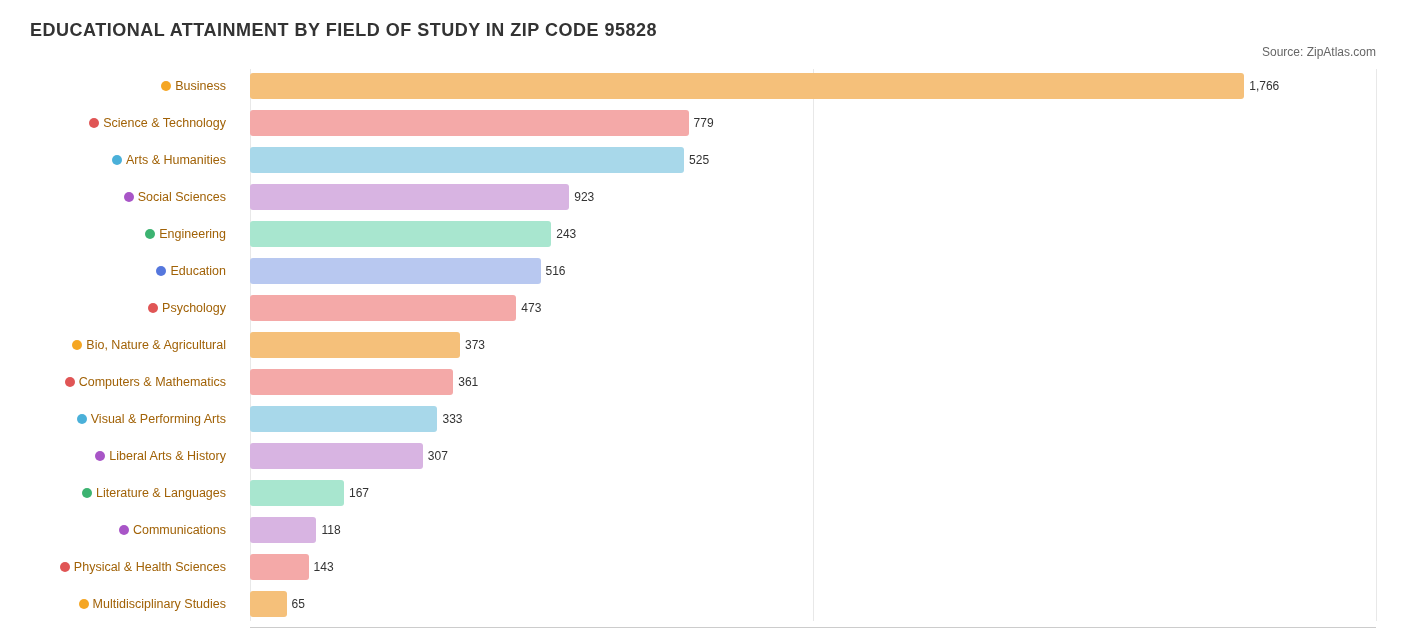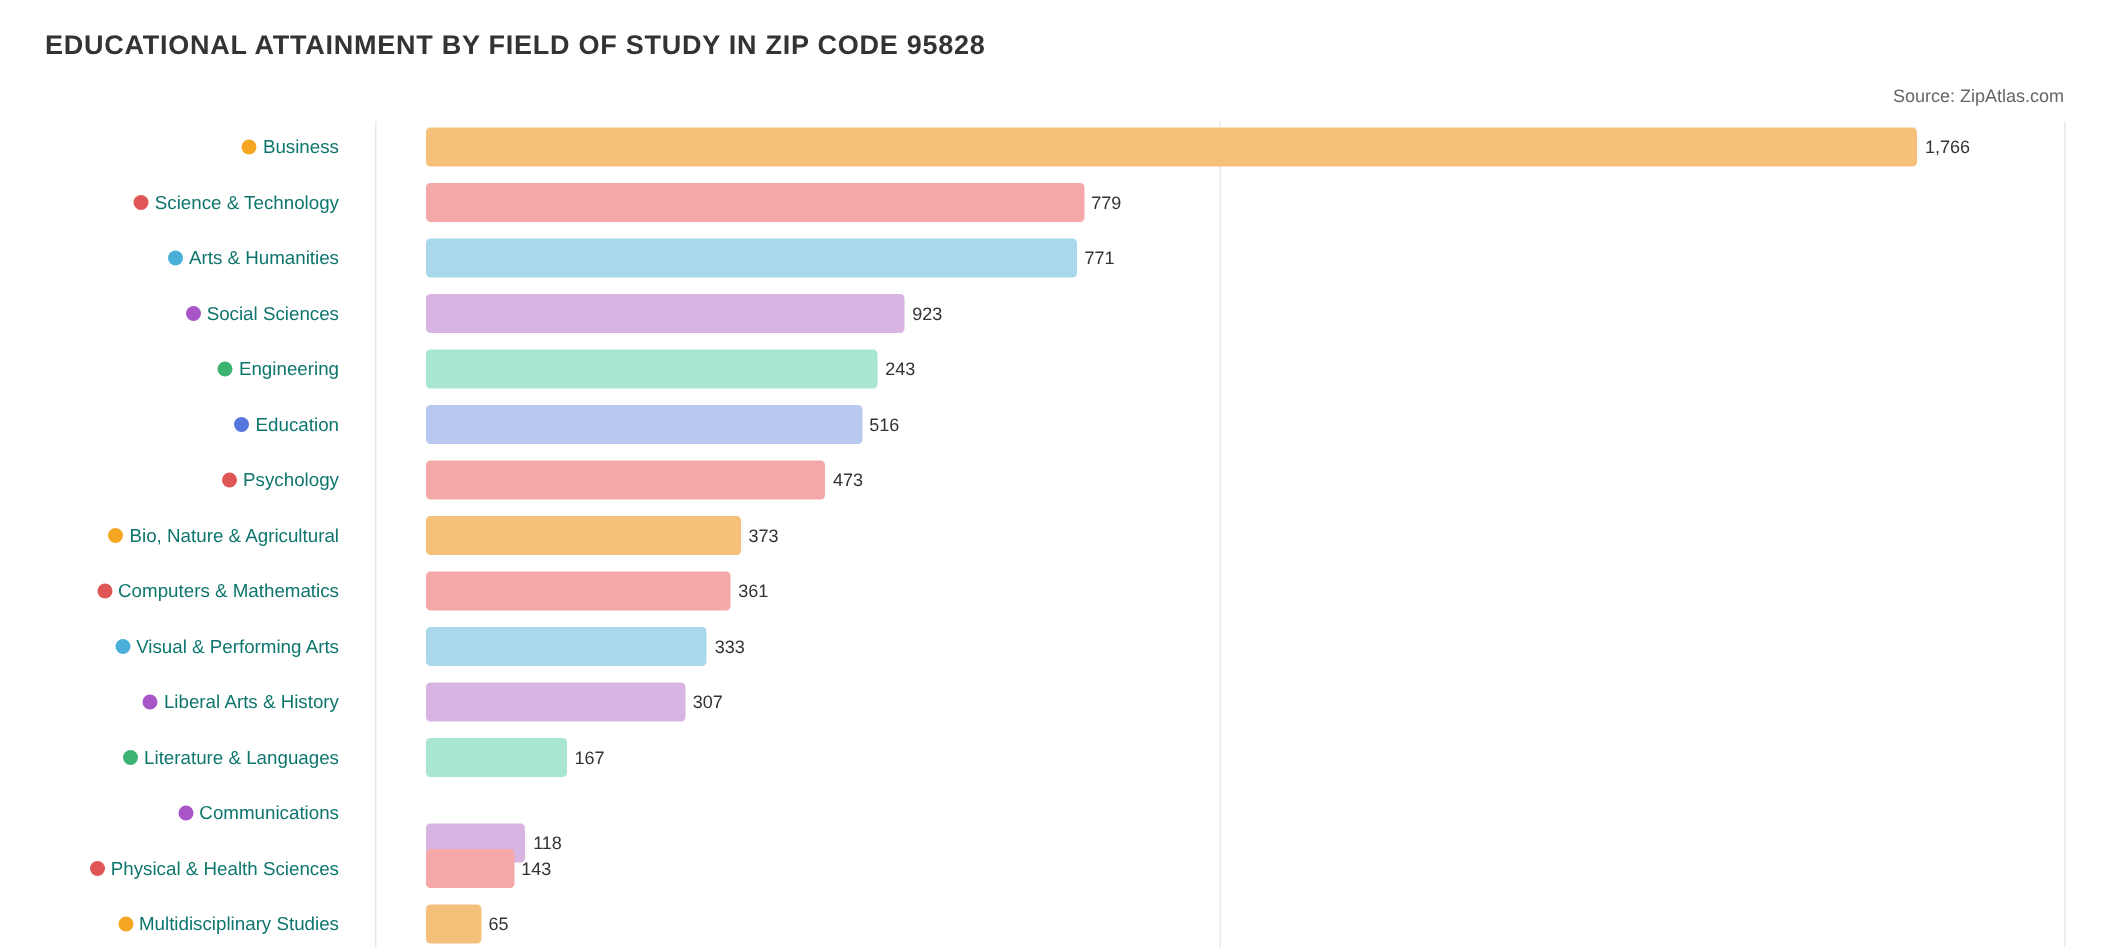--- a/index.html
+++ b/index.html
@@ -9,21 +9,21 @@
       width: 1406px;
       min-height: 631px;
       padding: 20px 30px;
     }
     .chart-title {
       font-size: 18px;
       font-weight: bold;
       color: #333;
       text-transform: uppercase;
       letter-spacing: 0.5px;
-      margin-bottom: 16px;
+      margin-bottom: 4px;
     }
     .source {
       font-size: 12px;
       color: #666;
       text-align: right;
       margin-bottom: 10px;
     }
     .chart-area {
       position: relative;
       width: 100%;
@@ -31,32 +31,31 @@
     .bar-row {
       display: flex;
       align-items: center;
       margin-bottom: 3px;
       height: 34px;
     }
     .bar-label {
       width: 220px;
       min-width: 220px;
       font-size: 12.5px;
-      color: #0f766e;
+      color: #a16207;
       text-align: right;
       padding-right: 24px;
       white-space: nowrap;
     }
     .bar-container {
       flex: 1;
       position: relative;
       height: 26px;
       display: flex;
-      align-items: flex-start;
-      padding-left: 34px;
+      align-items: flex-end;
     }
     .bar {
       height: 26px;
       border-radius: 3px;
       position: relative;
       display: flex;
       align-items: center;
     }
     .bar-value {
       position: absolute;
@@ -137,21 +136,21 @@
       </div>
       <div class="bar-row">
         <div class="bar-label">
           <span class="label-inner">
             <span class="dot" style="background: rgb(74, 176, 217);"></span>
             <span>Arts &amp; Humanities</span>
           </span>
         </div>
         <div class="bar-container">
           <div class="bar" style="width: 434.073px; background: rgb(168, 216, 234);">
-            <span class="bar-value">771</span>
+            <span class="bar-value">525</span>
           </div>
         </div>
       </div>
       <div class="bar-row">
         <div class="bar-label">
           <span class="label-inner">
             <span class="dot" style="background: rgb(168, 85, 199);"></span>
             <span>Social Sciences</span>
           </span>
         </div>

